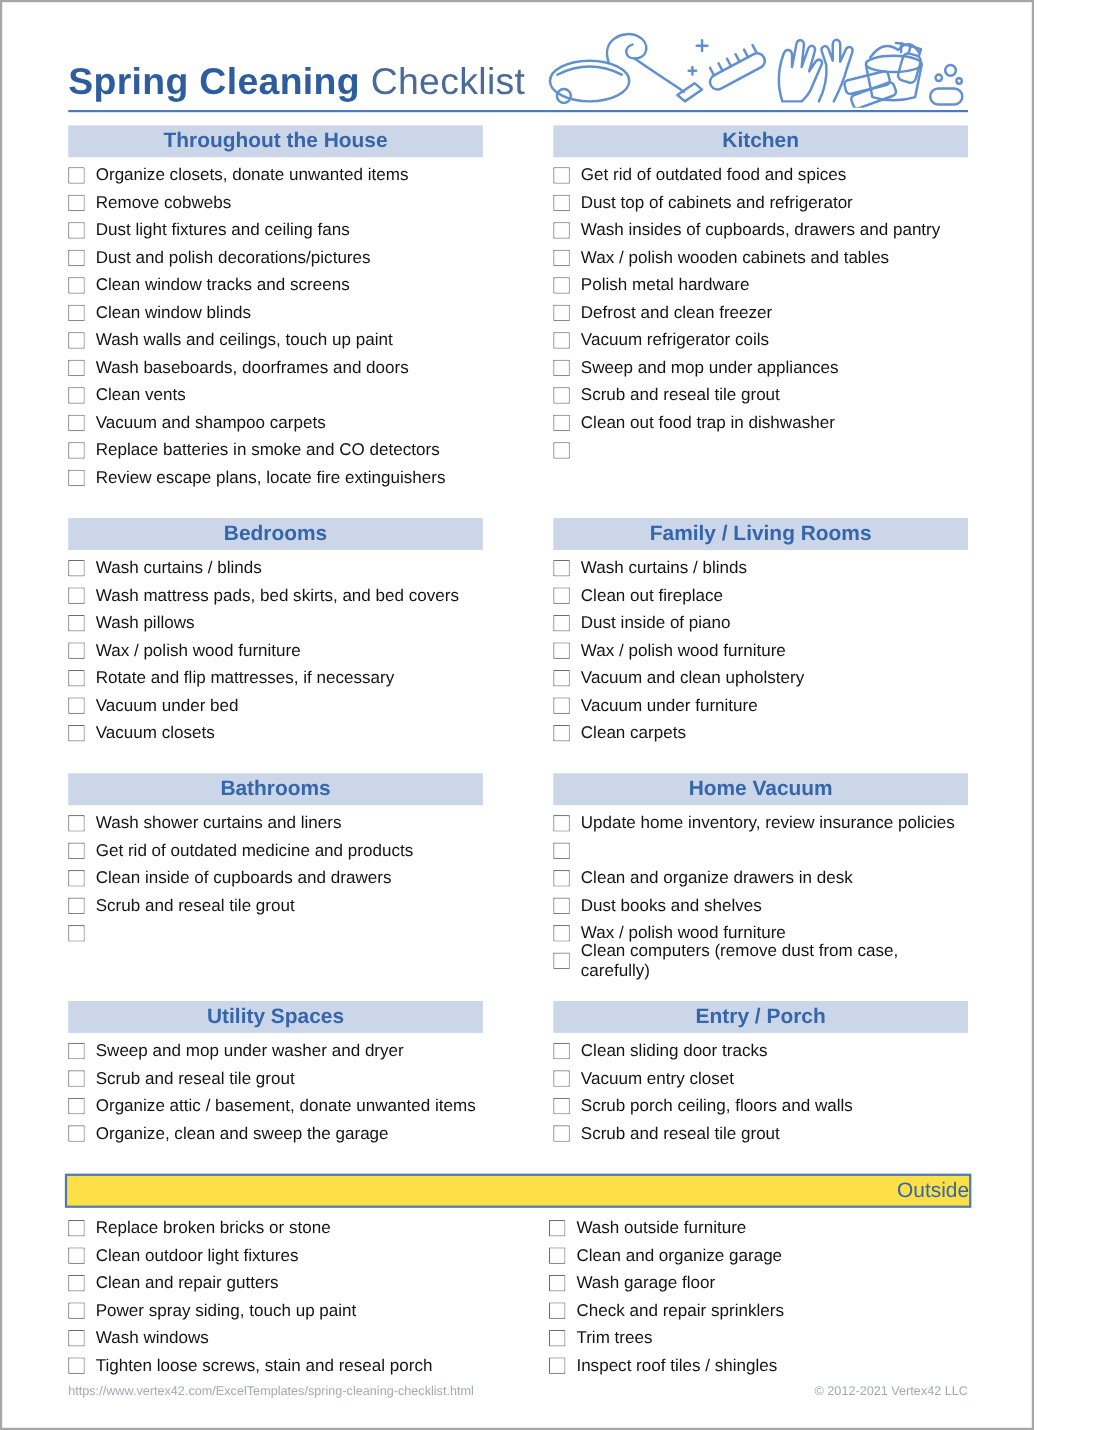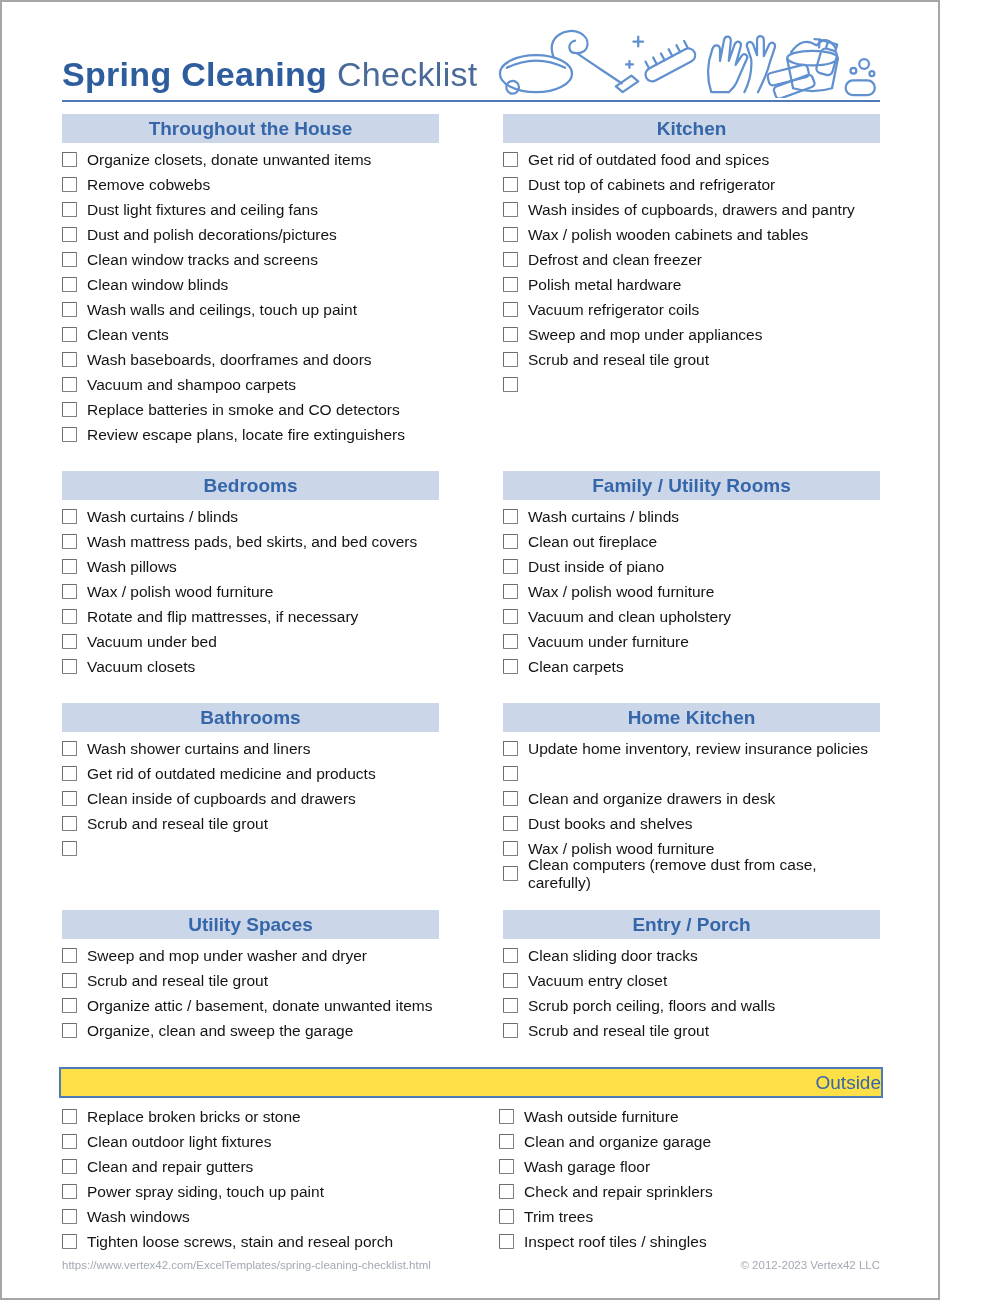--- a/index.html
+++ b/index.html
@@ -149,30 +149,30 @@
             <span class="lbl">Clean window blinds</span>
           </div>
 
           <div class="row">
             <span class="cb"></span>
             <span class="lbl">Wash walls and ceilings, touch up paint</span>
           </div>
 
           <div class="row">
             <span class="cb"></span>
+            <span class="lbl">Wash baseboards, doorframes and doors</span>
+          </div>
+
+          <div class="row">
+            <span class="cb"></span>
             <span class="lbl">Clean vents</span>
           </div>
 
           <div class="row">
             <span class="cb"></span>
-            <span class="lbl">Wash baseboards, doorframes and doors</span>
-          </div>
-
-          <div class="row">
-            <span class="cb"></span>
             <span class="lbl">Vacuum and shampoo carpets</span>
           </div>
 
           <div class="row">
             <span class="cb"></span>
             <span class="lbl">Replace batteries in smoke and CO detectors</span>
           </div>
 
           <div class="row">
             <span class="cb"></span>
@@ -200,44 +200,48 @@
             <span class="lbl">Wash insides of cupboards, drawers and pantry</span>
           </div>
 
           <div class="row">
             <span class="cb"></span>
             <span class="lbl">Wax / polish wooden cabinets and tables</span>
           </div>
 
           <div class="row">
             <span class="cb"></span>
+            <span class="lbl">Polish metal hardware</span>
+          </div>
+
+          <div class="row">
+            <span class="cb"></span>
             <span class="lbl">Defrost and clean freezer</span>
           </div>
 
           <div class="row">
             <span class="cb"></span>
-            <span class="lbl">Polish metal hardware</span>
-          </div>
-
-          <div class="row">
-            <span class="cb"></span>
             <span class="lbl">Vacuum refrigerator coils</span>
           </div>
 
           <div class="row">
             <span class="cb"></span>
             <span class="lbl">Sweep and mop under appliances</span>
           </div>
 
           <div class="row">
             <span class="cb"></span>
             <span class="lbl">Scrub and reseal tile grout</span>
           </div>
 
 
+          <div class="row">
+            <span class="cb"></span>
+            <span class="lbl">Clean out food trap in dishwasher</span>
+          </div>
 
           <div class="row">
             <span class="cb"></span>
             <span class="lbl"></span>
           </div>
         </div>
     </section>
 
     <section>
       <div class="sec-h">Bedrooms</div>
@@ -274,21 +278,21 @@
           </div>
 
           <div class="row">
             <span class="cb"></span>
             <span class="lbl">Vacuum closets</span>
           </div>
         </div>
     </section>
 
     <section>
-      <div class="sec-h">Family / Utility Rooms</div>
+      <div class="sec-h">Family / Living Rooms</div>
       <div>
 
           <div class="row">
             <span class="cb"></span>
             <span class="lbl">Wash curtains / blinds</span>
           </div>
 
           <div class="row">
             <span class="cb"></span>
             <span class="lbl">Clean out fireplace</span>
@@ -347,21 +351,21 @@
           </div>
 
           <div class="row">
             <span class="cb"></span>
             <span class="lbl"></span>
           </div>
         </div>
     </section>
 
     <section>
-      <div class="sec-h">Home Kitchen</div>
+      <div class="sec-h">Home Vacuum</div>
       <div>
 
           <div class="row">
             <span class="cb"></span>
             <span class="lbl">Update home inventory, review insurance policies</span>
           </div>
 
           <div class="row">
             <span class="cb"></span>
           </div>
@@ -507,16 +511,16 @@
           <div class="row">
             <span class="cb"></span>
             <span class="lbl">Inspect roof tiles / shingles</span>
           </div>
         </div>
     </div>
   </div>
 
   <div class="footer">
     <span>https://www.vertex42.com/ExcelTemplates/spring-cleaning-checklist.html</span>
-    <span>© 2012-2023 Vertex42 LLC</span>
+    <span>© 2012-2021 Vertex42 LLC</span>
   </div>
 
 </div>
 
 </body></html>

